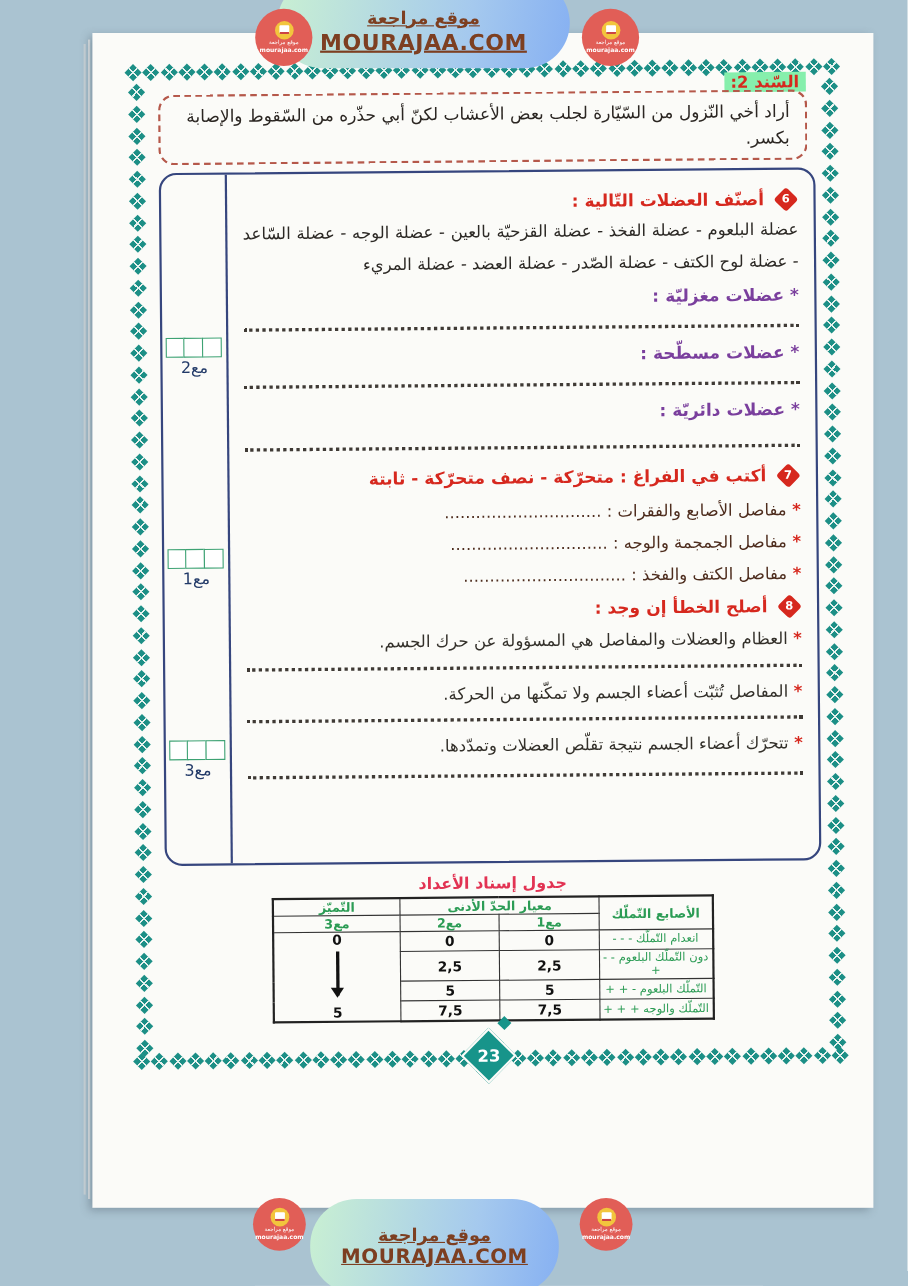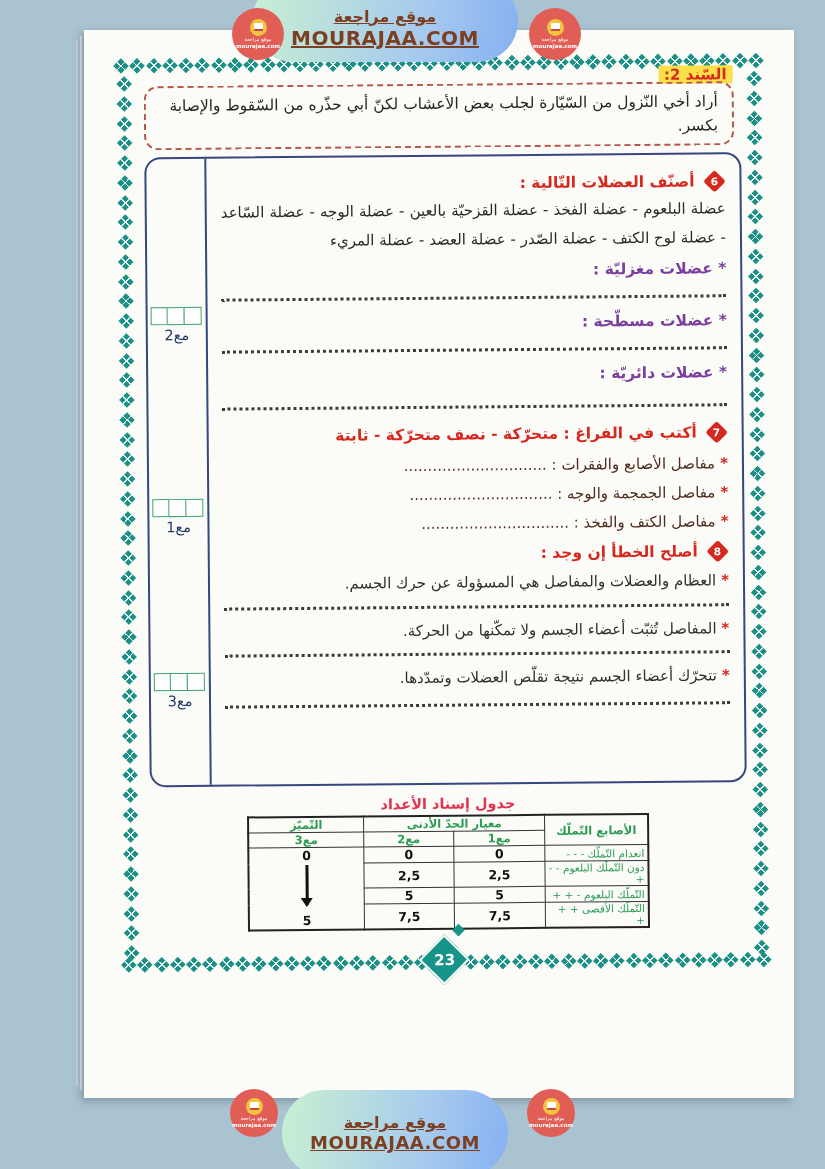--- a/index.html
+++ b/index.html
@@ -38,21 +38,21 @@
     position:absolute;left:423px;top:942px;width:36px;height:36px;
     background:#17948a;transform:rotate(45deg);display:grid;place-items:center;
     box-shadow:0 0 0 2px #fbfbf8 inset;
   }
   .pagenum-diamond span{transform:rotate(-45deg);color:#fff;font-weight:bold;font-size:15px;}
   .pagenum-dot{position:absolute;left:451px;top:926px;width:9px;height:9px;background:#17948a;transform:rotate(45deg);}
 
   
   .support-label{
     position:absolute;right:88px;top:68px;color:#d6281e;font-weight:bold;font-size:15px;
-    background:#fde047;padding:0 6px;direction:rtl;
+    background:#86efac;padding:0 6px;direction:rtl;
   }
   .support-box{
     position:absolute;left:148px;top:84px;width:590px;height:64px;
     border:2.5px dashed #b5584a;border-radius:14px;
     direction:rtl;padding:6px 14px 0 10px;box-sizing:border-box;
     font-size:15.5px;color:#2b2622;line-height:1.55;text-align:right;
   }
 
   
   .main-box{
@@ -82,21 +82,21 @@
   .item .star{color:#d6281e;font-weight:bold;margin-left:5px;}
   .q7txt{color:#4e2d1e;}
   .q8txt{color:#33302a;}
 
   
   .gtable-wrap{position:absolute;left:245px;top:796px;width:402px;}
   .gtable-title{text-align:center;color:#e23353;font-weight:bold;font-size:14.5px;margin-bottom:3px;direction:rtl;}
   table.gtable{border-collapse:collapse;direction:rtl;width:402px;border:2px solid #222;}
   .gtable th,.gtable td{border:1px solid #333;padding:0 2px;}
   .gtable th{color:#2c9c55;font-size:11.5px;font-weight:bold;text-align:center;}
-  .gtable td.lvl{color:#2c9c55;font-size:10.5px;text-align:right;padding-right:3px;direction:rtl;}
+  .gtable td.lvl{color:#2c9c55;font-size:10.5px;text-align:center;padding-right:3px;direction:rtl;}
   .gtable td.val{color:#111;font-weight:bold;font-size:12.5px;text-align:center;}
   .col-levels{width:103px;}
   .col-c1{width:92px;}
   .col-c2{width:90px;}
   .col-exc{width:117px;}
   .underl{}
   .exc-cell{vertical-align:middle;}
   .exc-inner{display:flex;flex-direction:column;align-items:center;justify-content:space-between;height:78px;padding:1px 0;}
   .exc-inner .v{color:#111;font-weight:bold;font-size:12.5px;line-height:1;}
   .arrow{position:relative;width:3px;height:40px;background:#111;margin:1px 0 8px 0;}
@@ -420,21 +420,21 @@
         <td class="lvl">دون التّملّك البلعوم - - +</td>
         <td class="val">2,5</td>
         <td class="val">2,5</td>
       </tr>
       <tr>
         <td class="lvl">التّملّك البلعوم - + +</td>
         <td class="val">5</td>
         <td class="val">5</td>
       </tr>
       <tr>
-        <td class="lvl">التّملّك الأقصى + + +</td>
+        <td class="lvl">التّملّك والوجه + + +</td>
         <td class="val">7,5</td>
         <td class="val">7,5</td>
       </tr>
     </tbody>
       </table>
   </div>
 
   <div class="pagenum-dot"></div>
   <div class="pagenum-diamond">
     <span>23</span>

